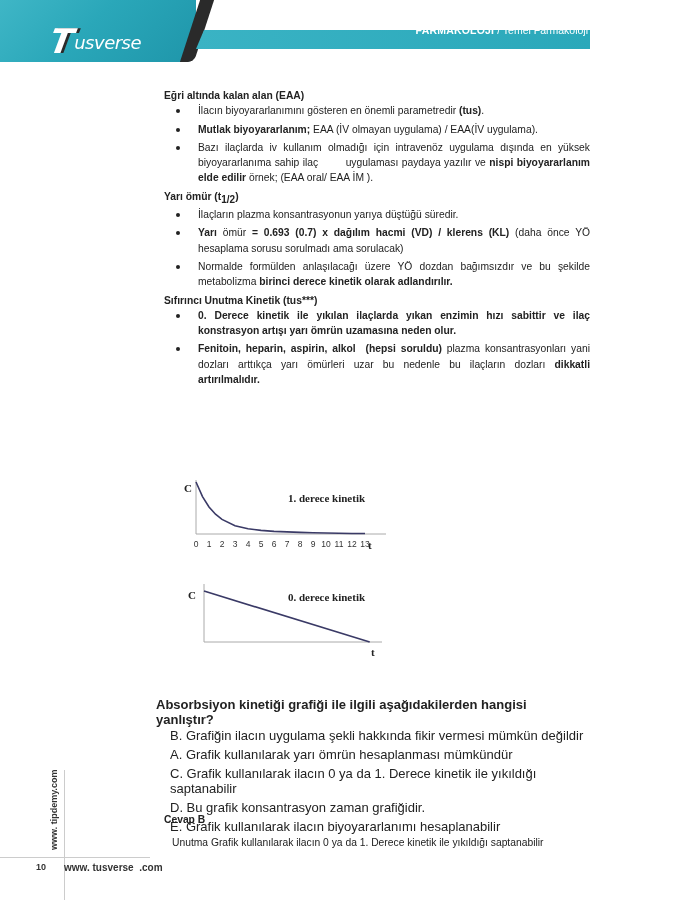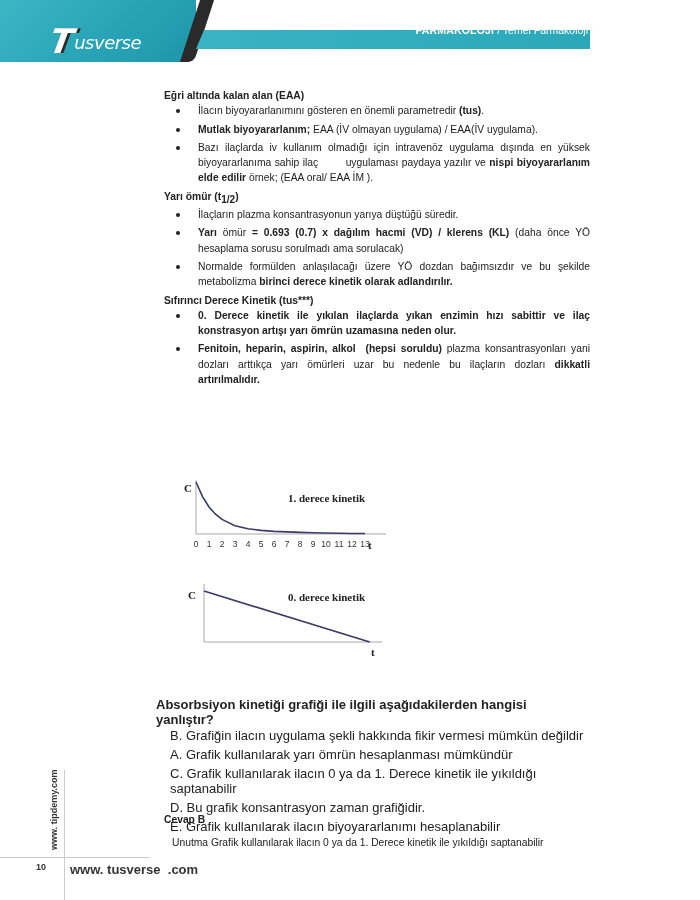--- a/index.html
+++ b/index.html
@@ -62,21 +62,21 @@
   .option { padding-left: 14px; margin-bottom: 3.6px; }
   .answer { position: absolute; left: 164px; top: 812px; width: 430px; font-size: 10.3px; line-height: 15.2px; }
 
   .side-url {
     position: absolute; left: 49px; top: 850px; transform-origin: left top; transform: rotate(-90deg);
     font-size: 9px; font-weight: bold; color: #333; white-space: nowrap;
   }
   .footer-rule-h { position: absolute; left: 0; top: 857px; width: 150px; height: 1px; background: #ccc; }
   .footer-rule-v { position: absolute; left: 64px; top: 770px; width: 1px; height: 130px; background: #ccc; }
   .page-num { position: absolute; left: 36px; top: 862px; font-size: 9px; color: #333; font-weight: bold; }
-  .footer-url { position: absolute; left: 70px; top: 862px; font-size: 13px; color: #333; font-weight: bold; white-space: pre; }
+  .footer-url { position: absolute; left: 64px; top: 862px; font-size: 10px; color: #333; font-weight: bold; white-space: pre; }
   .serif { font-family: "Liberation Serif", "DejaVu Serif", serif; }
 </style>
 </head>
 <body>
 
 <div class="header-logo-bg"></div>
 <div class="logo">
   <span class="logo-t">T</span>
   <span class="logo-rest">usverse</span>
 </div>
@@ -93,21 +93,21 @@
     <li style="white-space: pre-wrap;"><span>Bazı ilaçlarda iv kullanım olmadığı için intravenöz uygulama dışında en yüksek biyoyararlanıma sahip ilaç        uygulaması paydaya yazılır ve </span><b>nispi biyoyararlanım elde edilir</b><span> örnek; (EAA oral/ EAA İM ).</span></li>
   </ul>
 
   <p class="h" style="margin-top:1px;"><span>Yarı ömür (t</span><sub class="t12">1/2</sub><span>)</span></p>
   <ul>
     <li><span>İlaçların plazma konsantrasyonun yarıya düştüğü süredir.</span></li>
     <li><b>Yarı</b><span> ömür </span><b>= 0.693 (0.7) x dağılım hacmi (VD) / klerens (KL)</b><span> (daha önce YÖ hesaplama sorusu sorulmadı ama sorulacak)</span></li>
     <li><span>Normalde formülden anlaşılacağı üzere YÖ dozdan bağımsızdır ve bu şekilde metabolizma </span><b>birinci derece kinetik olarak adlandırılır.</b></li>
   </ul>
 
-  <p class="h">Sıfırıncı Derece Kinetik (tus***)</p>
+  <p class="h">Sıfırıncı Unutma Kinetik (tus***)</p>
   <ul>
     <li><b>0. Derece kinetik ile yıkılan ilaçlarda yıkan enzimin hızı sabittir ve ilaç konstrasyon artışı yarı ömrün uzamasına neden olur.</b></li>
     <li><b style="white-space:pre-wrap;">Fenitoin, heparin, aspirin, alkol  (hepsi soruldu)</b><span> plazma konsantrasyonları yani dozları arttıkça yarı ömürleri uzar bu nedenle bu ilaçların dozları </span><b>dikkatli artırılmalıdır.</b></li>
   </ul>
 
 </div>
 
 <svg class="chart-box" style="left:178px; top:476px;" width="220" height="80">
   <g id="c1-axes">
       <line x1="18" y1="58" x2="18" y2="4" stroke="#aaa" stroke-width="1"></line>

